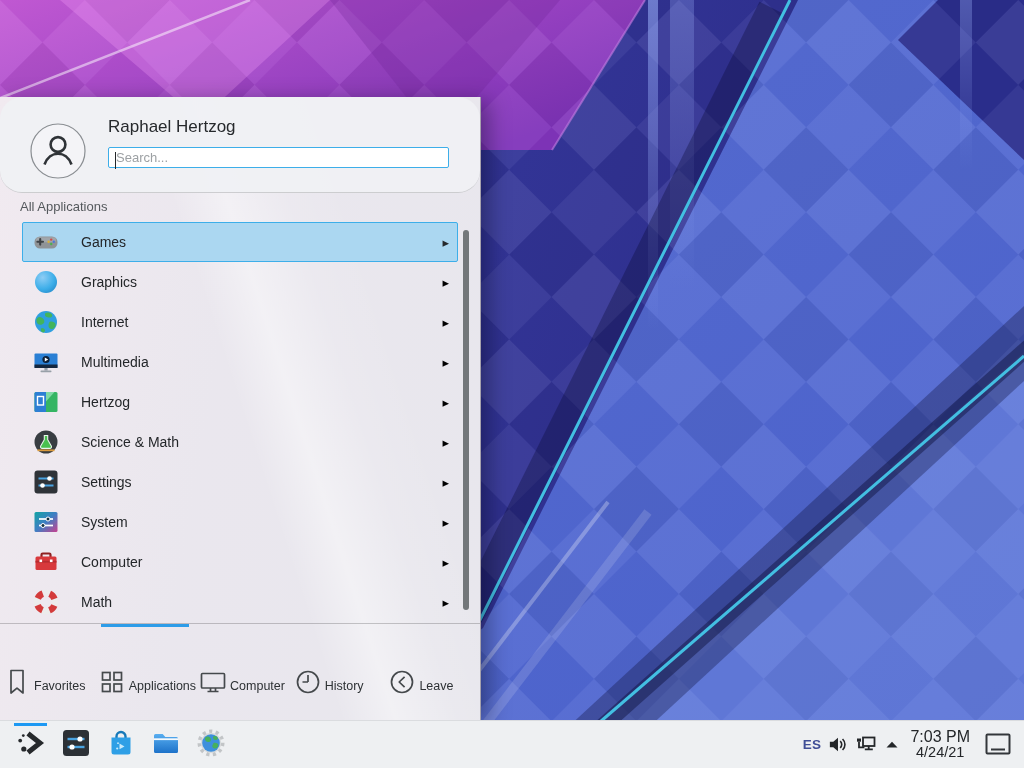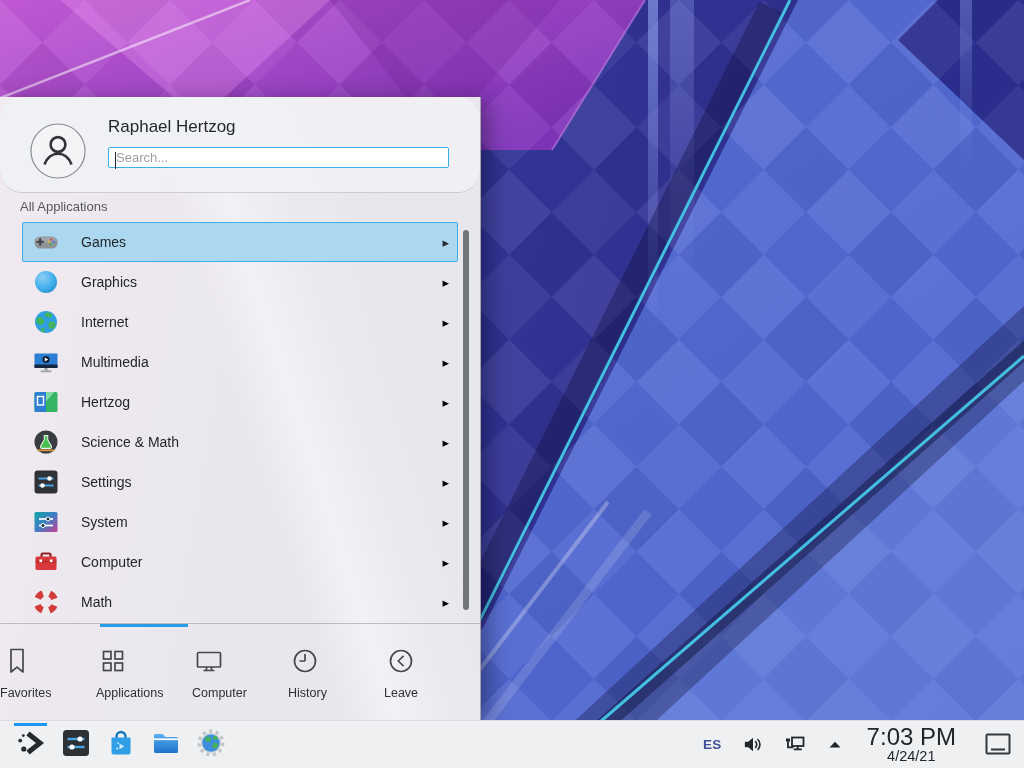--- a/index.html
+++ b/index.html
@@ -35,38 +35,38 @@
   .ic svg{width:28px;height:28px;display:block;}
   .row-label{font-size:14px;color:#232629;margin-left:21px;white-space:nowrap;}
   .arrow{margin-left:auto;font-size:13px;color:#70747
 8;}
   .row.selected .arrow{color:#26292c;}
 
   .scrollbar{position:absolute;right:11px;top:133px;width:6px;height:380px;background:#73777a;border-radius:3px;}
 
   .tabbar{position:absolute;left:0;top:526px;width:100%;height:97px;display:flex;
           border-top:1px solid rgba(0,0,0,.20);box-sizing:border-box;}
-  .tab{flex:1;display:flex;flex-direction:column;align-items:flex-start;padding-top:20px;position:relative;}
+  .tab{flex:1;display:flex;flex-direction:row;align-items:center;padding-top:20px;position:relative;}
   .tab.active::before{content:"";position:absolute;top:0;left:50%;transform:translateX(-50%);
           width:88px;height:3px;background:#2d9ce8;}
   .tic{width:34px;height:34px;}
   .tic svg{width:34px;height:34px;display:block;}
   .tab-label{margin-top:8px;font-size:12.5px;color:#2d3134;}
 
   
   .taskbar{position:absolute;left:0;bottom:0;width:100%;height:48px;background:#eef0f2;
            border-top:1px solid #dadcdf;display:flex;align-items:center;padding:0 8px;box-sizing:border-box;}
   .task-btn{width:45px;height:48px;position:relative;display:flex;align-items:center;justify-content:center;}
   .task-btn svg{width:32px;height:32px;}
   .task-btn.active::before{content:"";position:absolute;top:2px;left:6px;width:33px;height:3px;background:#1d99f3;}
-  .tray{margin-left:auto;display:flex;align-items:center;gap:20px;padding-right:4px;}
+  .tray{margin-left:auto;display:flex;align-items:center;gap:6px;padding-right:4px;}
   .kbd-layout{font-size:13.5px;font-weight:bold;color:#3f4e96;letter-spacing:.3px;}
   .tray-ic{display:flex;align-items:center;}
   .clock{text-align:center;color:#232629;line-height:1.02;margin:0 4px;}
-  .time{font-size:24px;}
+  .time{font-size:16px;}
   .date{font-size:14.5px;}
   .show-desktop{margin-left:4px;display:flex;align-items:center;}
 </style>
 </head>
 <body>
 
 <div class="screen">
 
   <svg class="wall" viewBox="0 0 1024 768" preserveAspectRatio="none">
     <defs>

